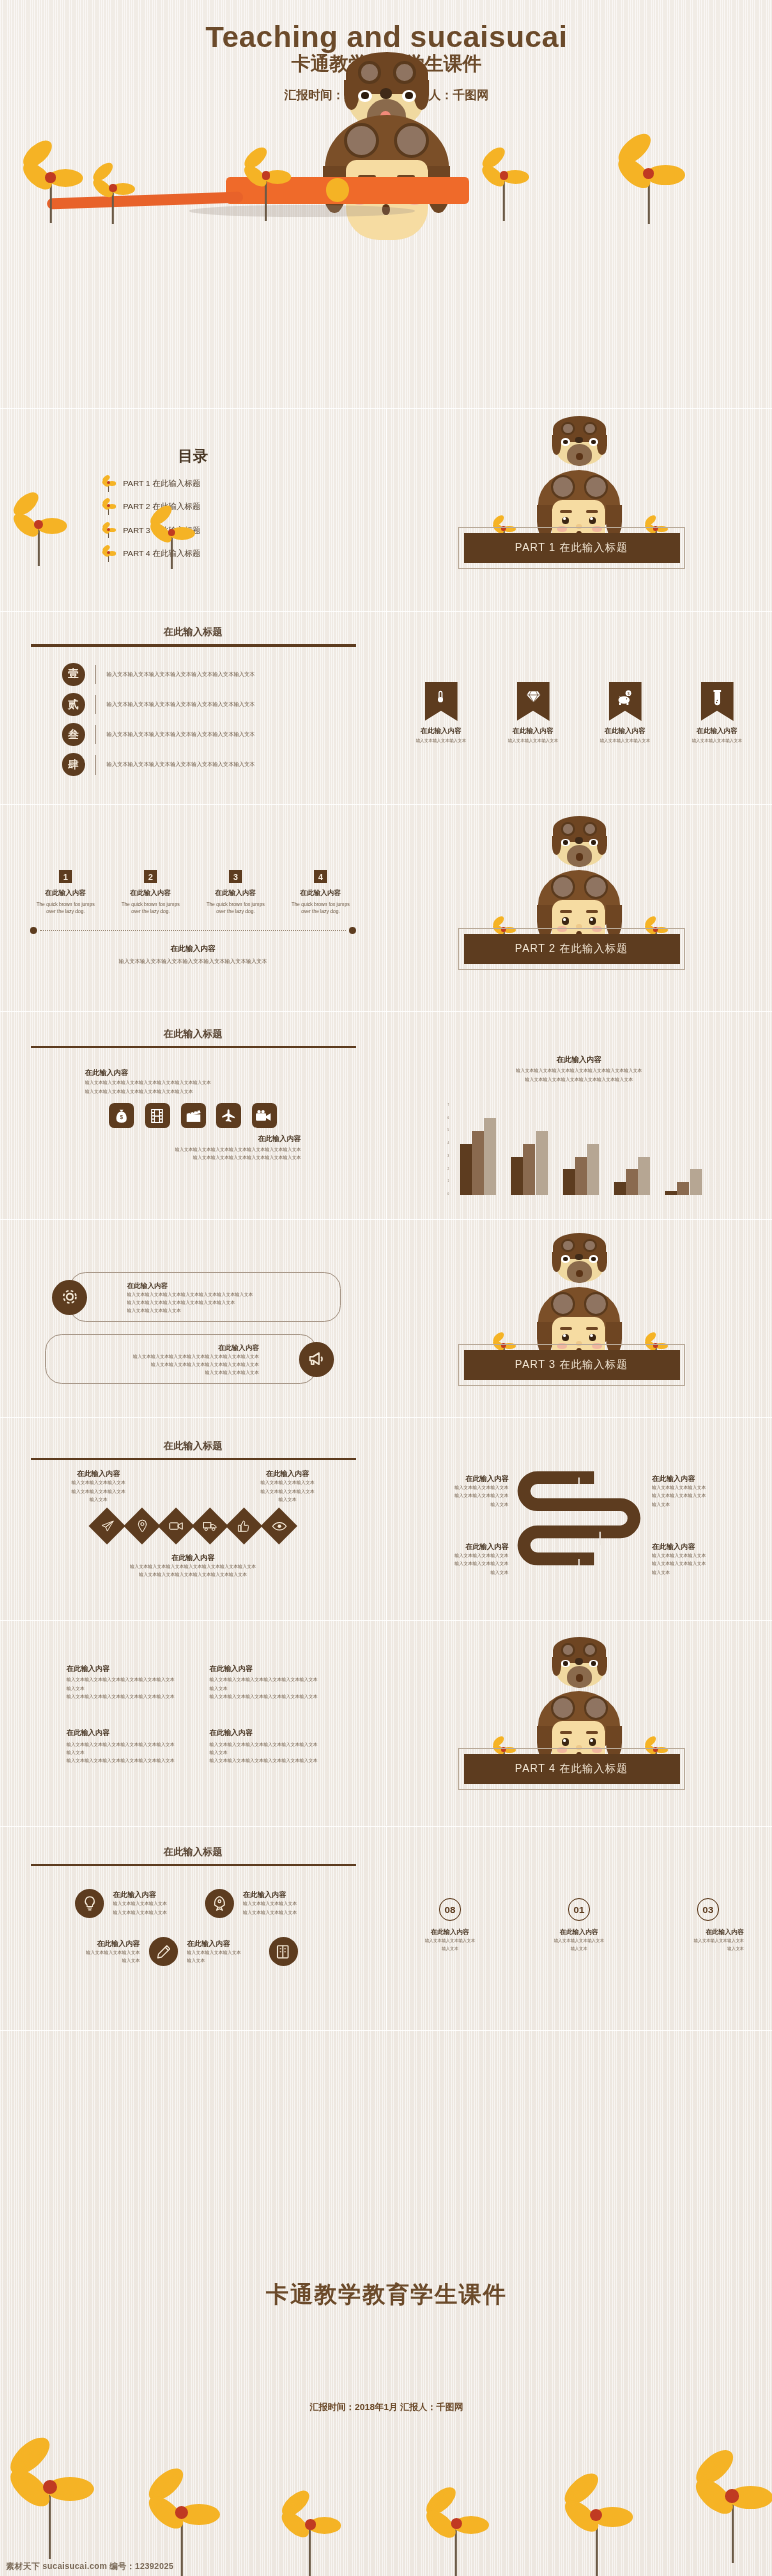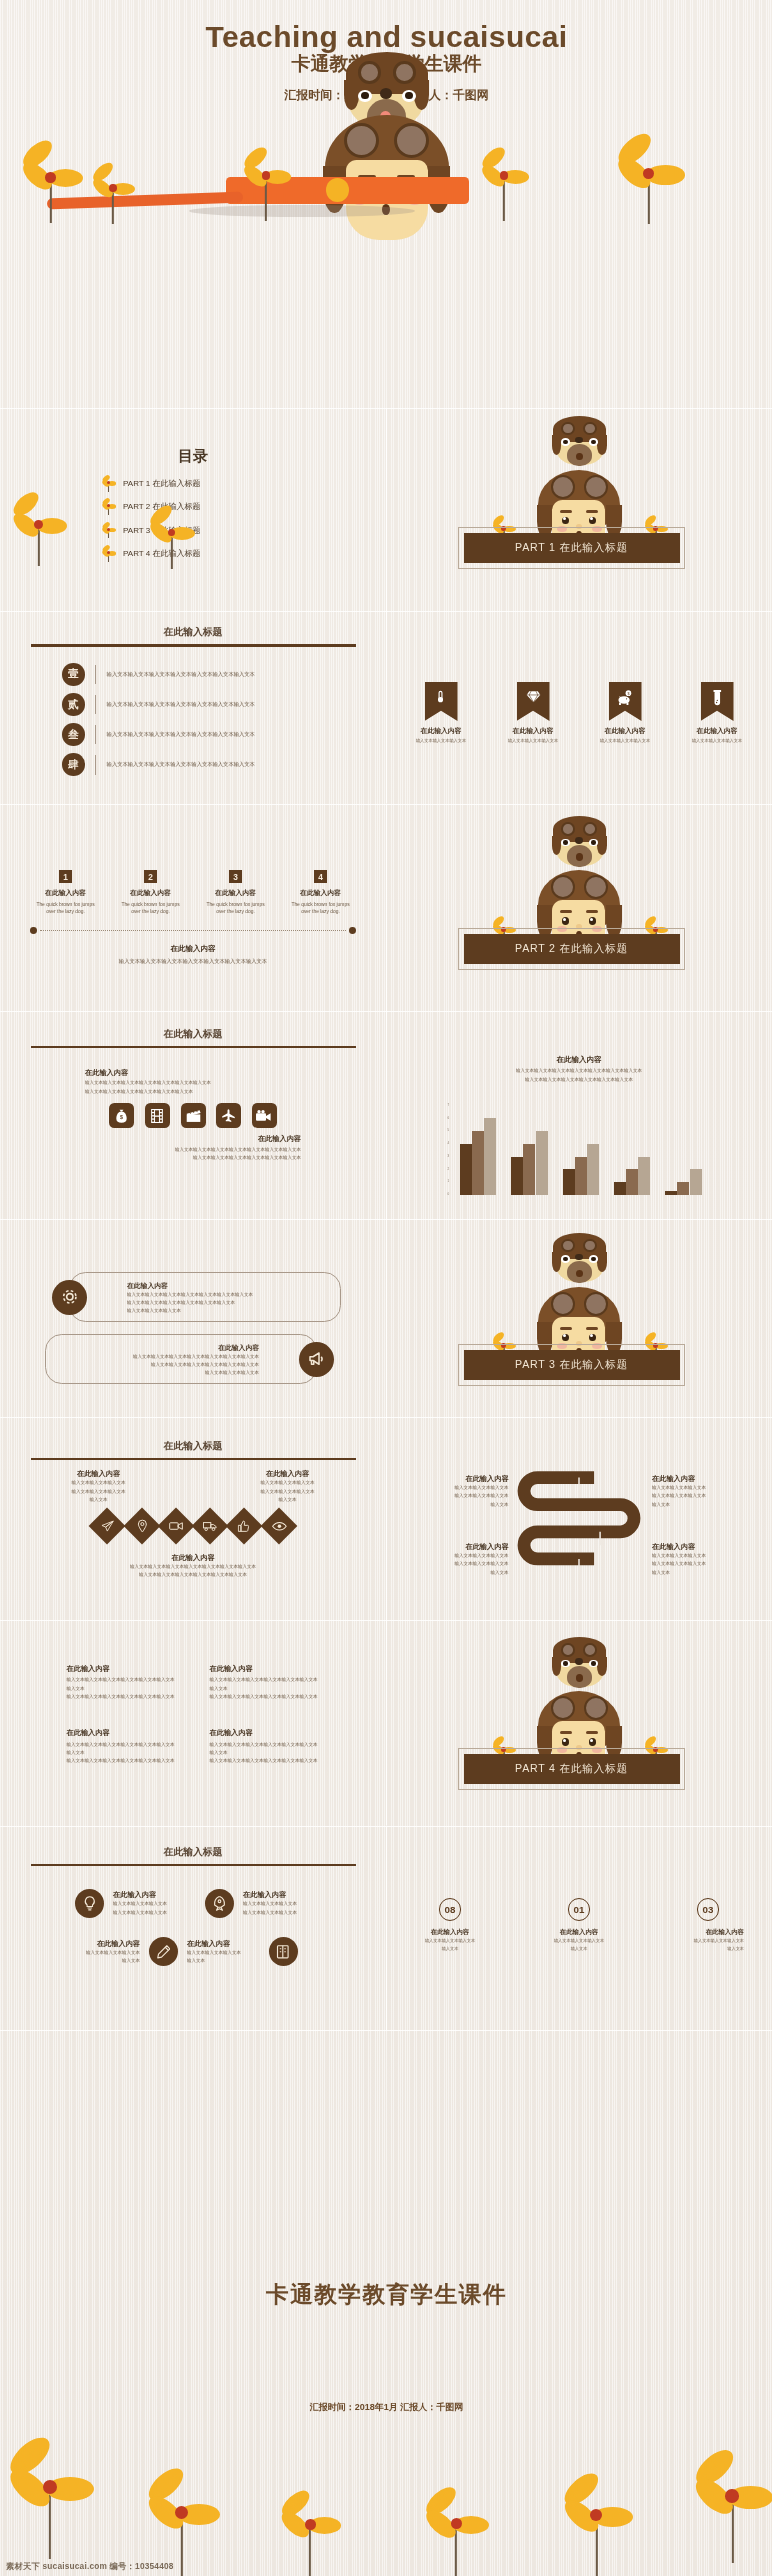--- a/index.html
+++ b/index.html
@@ -977,15 +977,15 @@
     <div class="hub" style="left:31px;top:35px;width:12px;height:12px;"></div>
   </div>
   <div class="pw" style="left:690px;top:420px;width:85px;height:113px;">
     <div class="stem" style="top:47px;height:66px;"></div>
     <div class="blade" style="left:1.5px;top:6px;width:45px;height:22.6px;transform:rotate(-42deg);"></div>
     <div class="blade" style="left:38px;top:36px;width:45px;height:22.6px;"></div>
     <div class="blade" style="left:1.5px;top:35px;width:45px;height:22.6px;transform:rotate(42deg);"></div>
     <div class="hub" style="left:35px;top:39px;width:13.6px;height:13.6px;"></div>
   </div>
 
-  <div class="wm">素材天下 sucaisucai.com  编号：10354408</div>
+  <div class="wm">素材天下 sucaisucai.com  编号：12392025</div>
 </div>
 
 
 </body></html>

